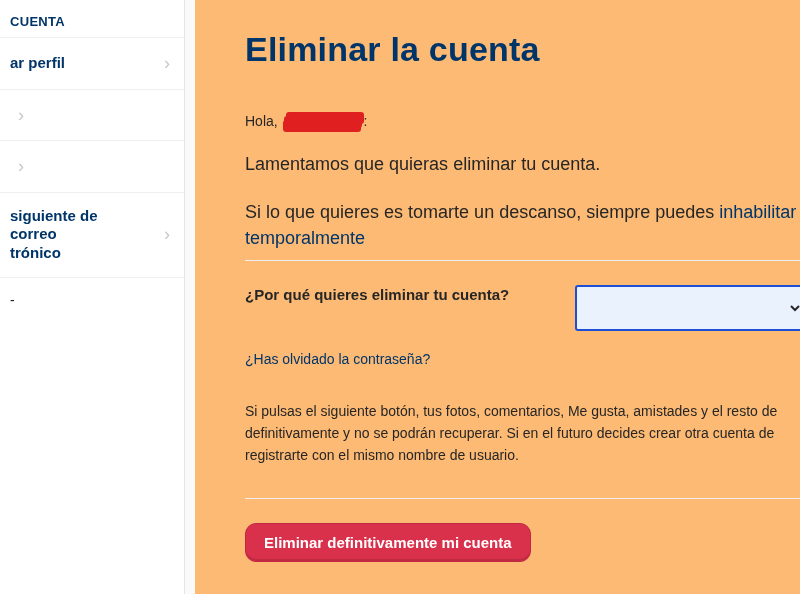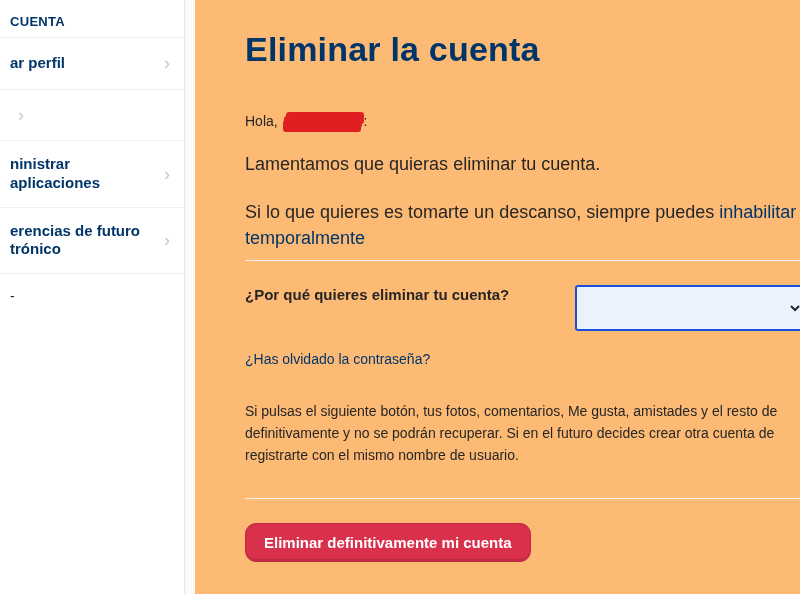--- a/index.html
+++ b/index.html
@@ -90,25 +90,24 @@
     <div class="sidebar-header">CUENTA</div>
 
     <div class="sidebar-item">
       <span class="label">ar perfil</span>
       <span class="chevron">›</span>
     </div>
     <div class="sidebar-item">
       <span class="chevron">›</span>
     </div>
     <div class="sidebar-item">
-      <span class="label">ninistrar aplicaciones</span>
       <span class="chevron">›</span>
     </div>
     <div class="sidebar-item">
-      <span class="label" style="white-space:pre-line;">erencias de futuro
+      <span class="label" style="white-space:pre-line;">siguiente de correo
 trónico</span>
       <span class="chevron">›</span>
     </div>
     <div class="sidebar-tail">-</div>
   </nav>
 
   <main class="main">
     <h1 class="page-title">Eliminar la cuenta</h1>
 
     <p class="greeting">

